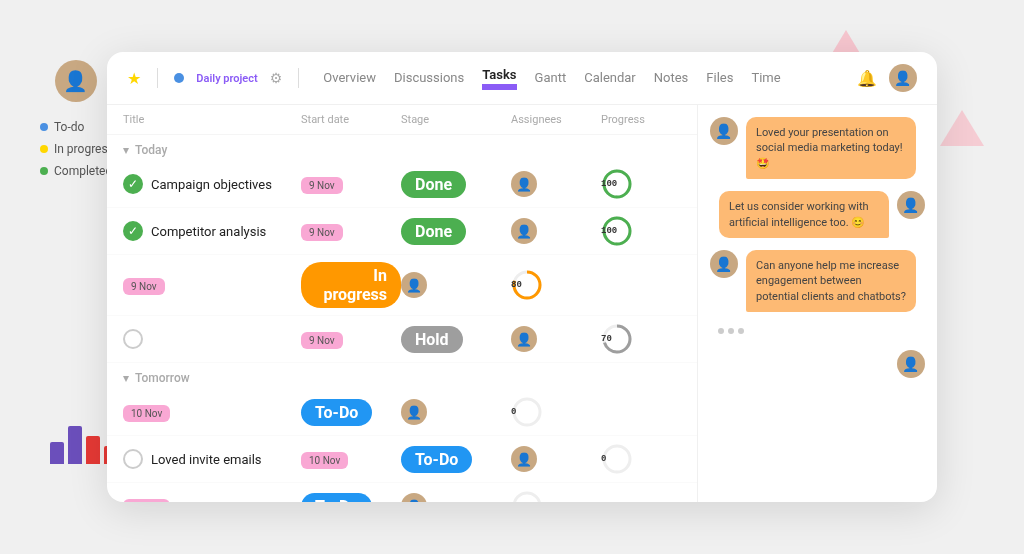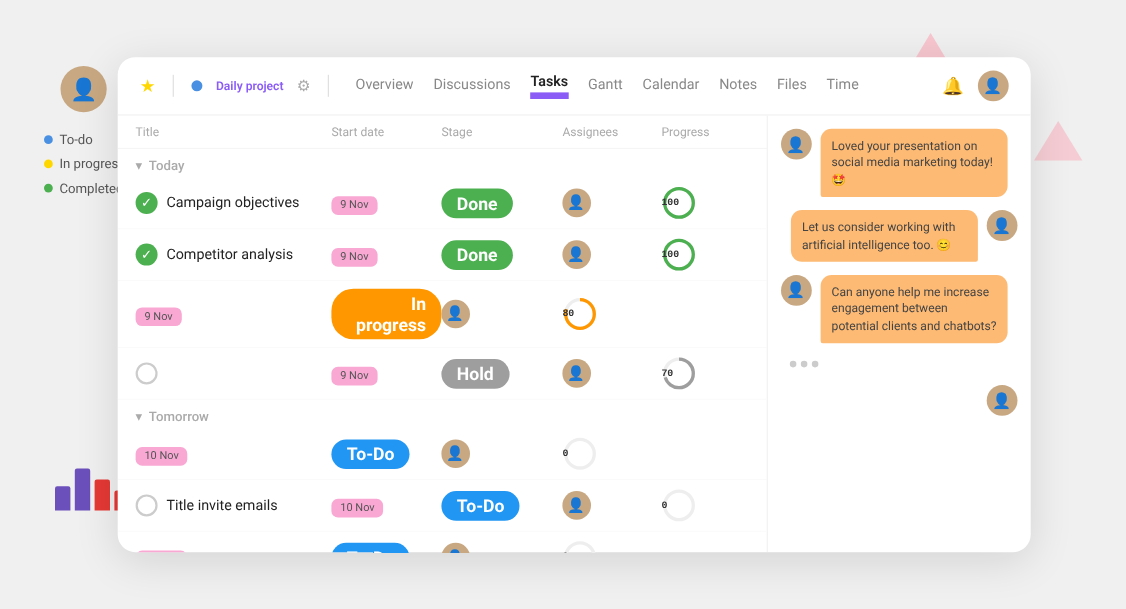--- a/index.html
+++ b/index.html
@@ -534,21 +534,21 @@
           <svg width="32" height="32" viewBox="0 0 32 32">
             <circle cx="16" cy="16" r="13" fill="none" stroke="#eee" stroke-width="3"></circle>
           </svg>
           <span class="progress-value">0</span>
         </div>
       </div>
 
       <div class="task-row">
         <div class="task-title-cell">
           <div class="check-empty"></div>
-          <span>Title invite emails</span>
+          <span>Loved invite emails</span>
         </div>
         <div><span class="date-badge">10 Nov</span></div>
         <div><span class="stage-badge stage-todo">To-Do</span></div>
         <div class="assignee-avatar">👤</div>
         <div class="progress-circle">
           <svg width="32" height="32" viewBox="0 0 32 32">
             <circle cx="16" cy="16" r="13" fill="none" stroke="#eee" stroke-width="3"></circle>
           </svg>
           <span class="progress-value">0</span>
         </div>

